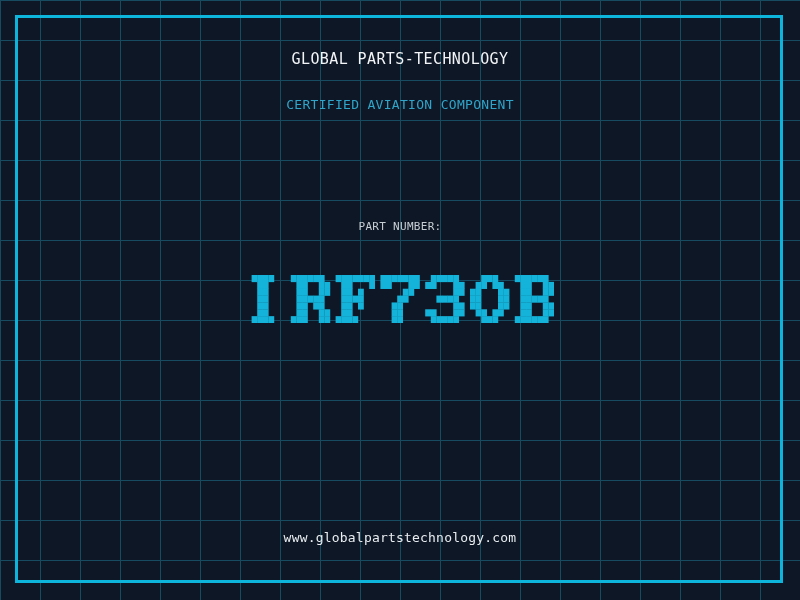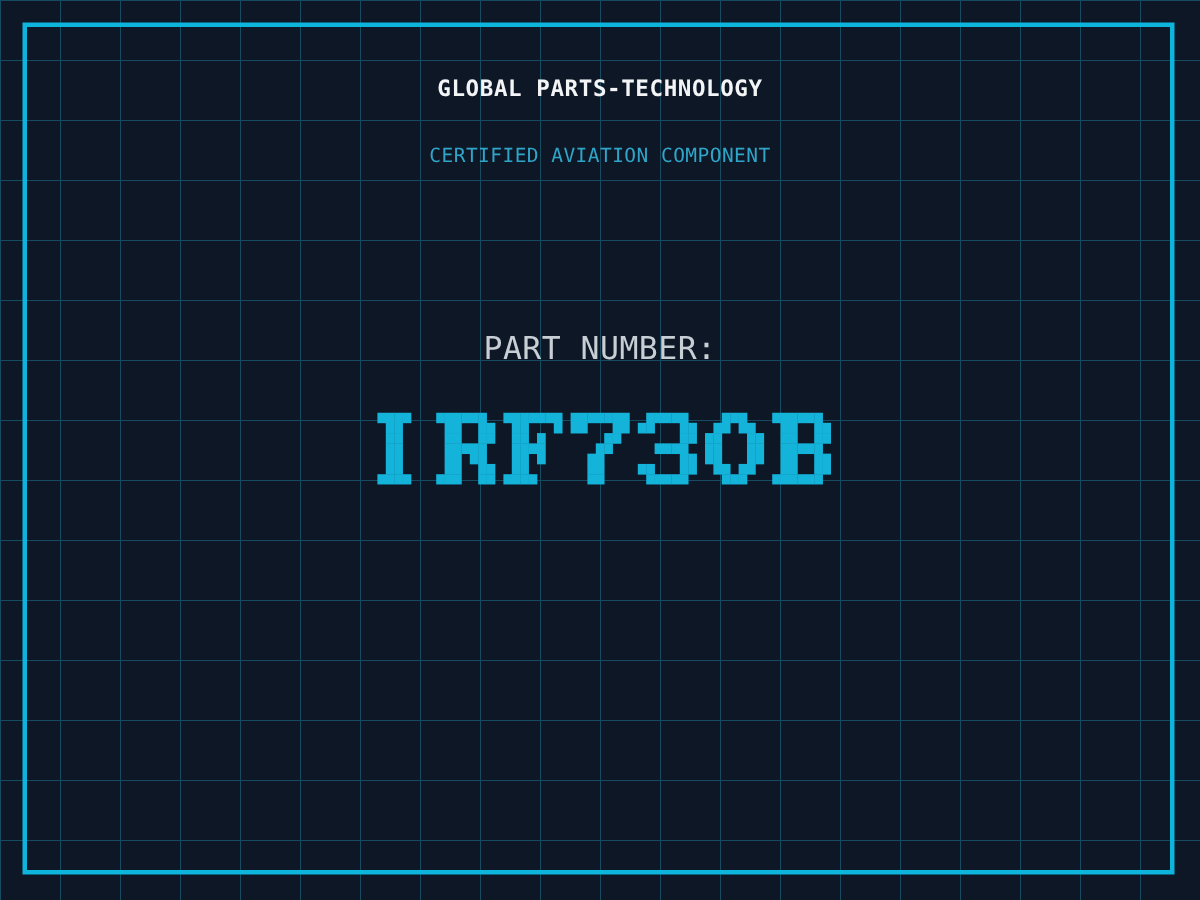--- a/index.html
+++ b/index.html
@@ -32,33 +32,33 @@
   .txt {
     position: absolute;
     left: 0;
     right: 0;
     text-align: center;
     white-space: pre;
   }
   .company-name {
     top: 50px;
     font-size: 15px;
-    font-weight: 700;
+    font-weight: 400;
     letter-spacing: 0.4px;
     color: var(--company-name-text, #f2f4f6);
   }
   .subtitle {
     top: 97px;
     font-size: 13px;
     letter-spacing: 0.3px;
     color: var(--subtitle-text, #2fa5c9);
   }
   .part-label {
     top: 220px;
-    font-size: 21px;
+    font-size: 11px;
     letter-spacing: 0.3px;
     color: var(--part-label-text, #c7ced4);
   }
   .pixel-text {
     position: absolute;
     top: 275px;
     left: 0;
     right: 0;
     height: 48px;
     display: flex;
@@ -264,13 +264,14 @@
         <rect x="54" y="5" width="1.04" height="1.04" fill="#14b3da"></rect>
         <rect x="48" y="6" width="1.04" height="1.04" fill="#14b3da"></rect>
         <rect x="49" y="6" width="1.04" height="1.04" fill="#14b3da"></rect>
         <rect x="50" y="6" width="1.04" height="1.04" fill="#14b3da"></rect>
         <rect x="51" y="6" width="1.04" height="1.04" fill="#14b3da"></rect>
         <rect x="52" y="6" width="1.04" height="1.04" fill="#14b3da"></rect>
         <rect x="53" y="6" width="1.04" height="1.04" fill="#14b3da"></rect>
       </svg>
     </div>
 
+  <div class="txt website">www.globalpartstechnology.com</div>
 </div>
 
 </body></html>

